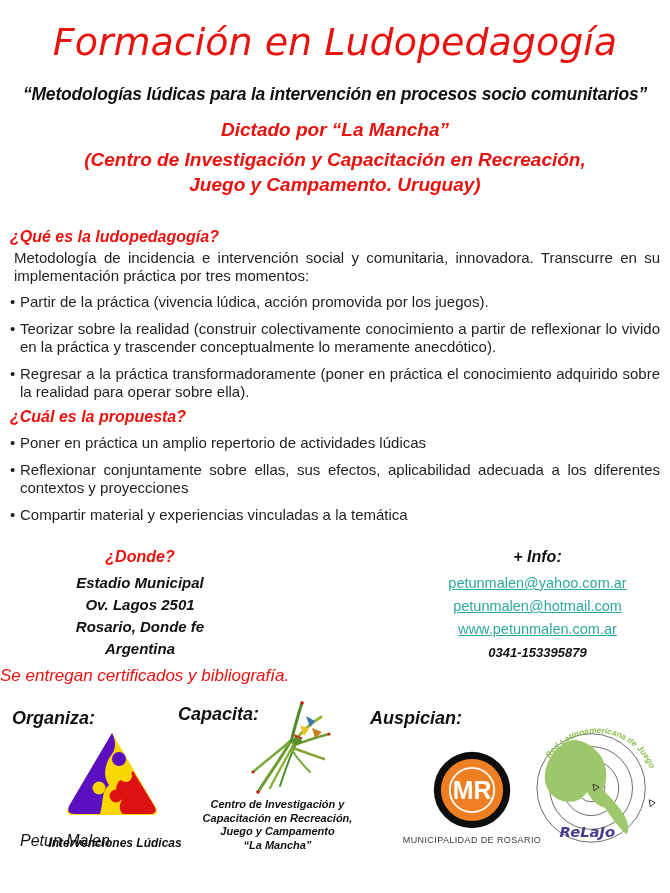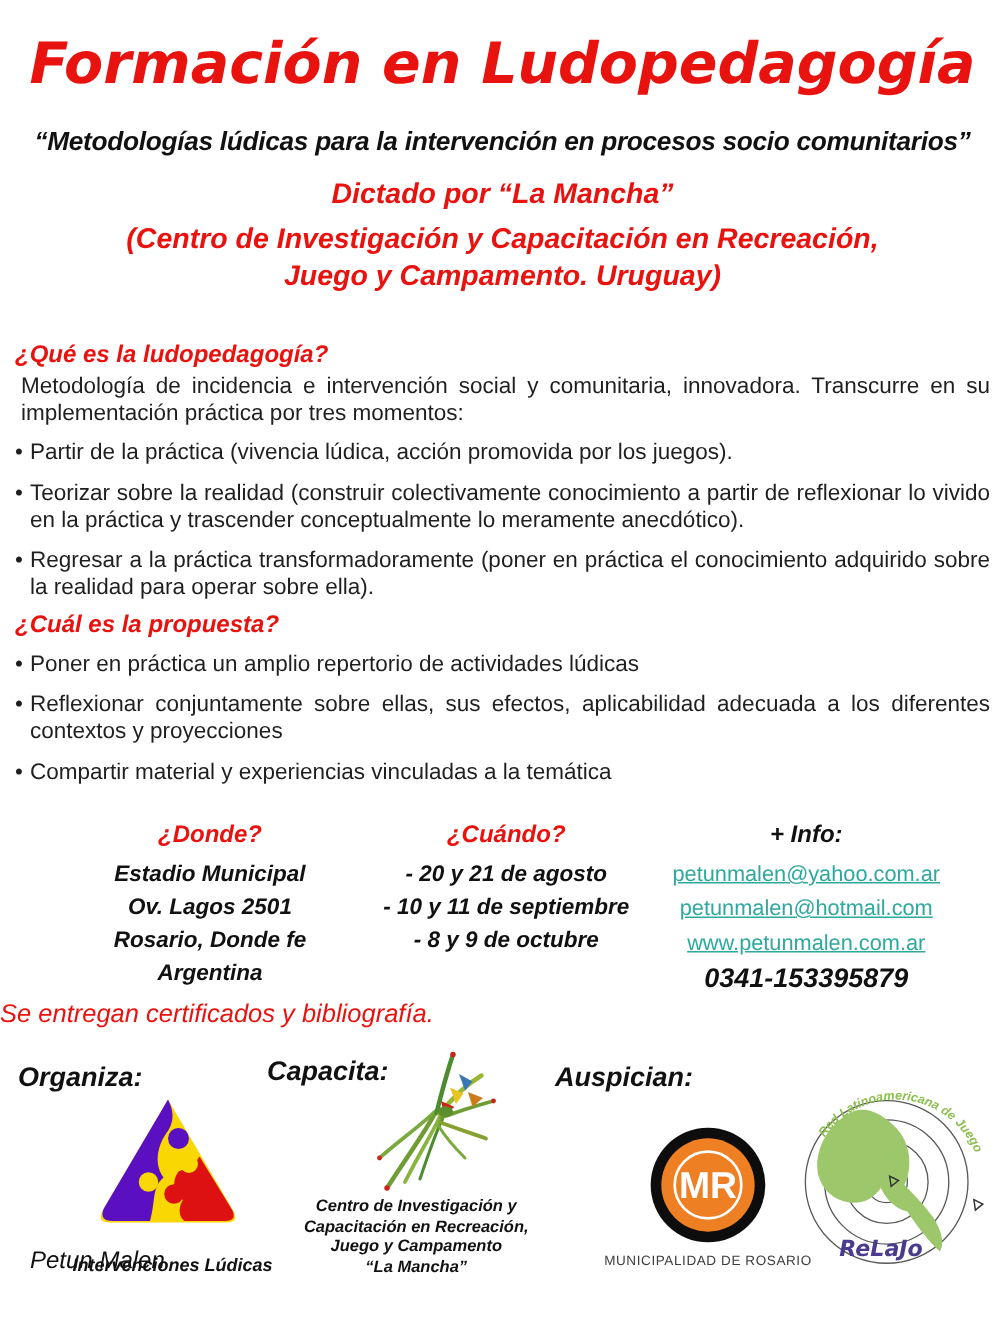--- a/index.html
+++ b/index.html
@@ -1,21 +1,21 @@
 <!DOCTYPE html>
 <html><head>
 <meta charset="utf-8">
 <style>
   html,body{margin:0;padding:0;background:#fff;}
   #page{position:relative;width:670px;height:893px;background:#ffffff;overflow:hidden;
         font-family:"Liberation Sans",sans-serif;color:#1f1f1f;}
 
   
   .hdr{position:absolute;top:0;left:0;width:670px;text-align:center;}
-  .title{margin-top:20px;font-family:"DejaVu Sans",sans-serif;font-size:38px;font-weight:bold;
+  .title{margin-top:20px;font-family:"DejaVu Sans",sans-serif;font-size:38px;font-weight:normal;
          font-style:italic;color:#e8120f;letter-spacing:0px;}
   .subtitle{margin-top:20px;font-size:17.5px;font-weight:bold;font-style:italic;color:#111;
             letter-spacing:-0.2px;}
   .dictado{margin-top:14px;font-size:19px;font-weight:bold;font-style:italic;color:#e8120f;}
   .dictado-sub{margin:6px auto 0;width:560px;font-size:19px;font-weight:bold;font-style:italic;
                color:#e8120f;line-height:25px;}
 
   
   .sec{position:absolute;left:10px;width:650px;}
   #sec-que{top:228px;}
@@ -33,21 +33,21 @@
   .col{position:absolute;text-align:center;}
   .col-h{font-size:16px;font-weight:bold;font-style:italic;color:#e8120f;}
   .col-h.dark{color:#111;}
   .col-line{font-size:15px;font-weight:bold;font-style:italic;color:#111;line-height:22px;}
   #col-donde{left:35px;width:210px;}
   #col-cuando{left:240px;width:195px;}
   #col-info{left:420px;width:235px;}
   .col .gap{height:6px;}
   a.ilink{display:block;font-size:14.5px;font-weight:normal;color:#2fa89e;
           text-decoration:underline;line-height:23px;}
-  .phone{font-size:18px;font-weight:bold;font-style:italic;color:#111;line-height:23px;}
+  .phone{font-size:13px;font-weight:bold;font-style:italic;color:#111;line-height:23px;}
 
   
   .cert{position:absolute;top:666px;left:0;width:670px;text-align:left;font-size:17px;
         font-weight:normal;font-style:italic;color:#e8120f;}
 
   
   .footer{position:absolute;top:700px;left:0;width:531px;height:193px;}
   .flabel{position:absolute;font-size:18px;font-weight:bold;font-style:italic;color:#111;}
   #lbl-org{left:12px;top:8px;}
   #lbl-cap{left:178px;top:4px;}
@@ -117,27 +117,20 @@
 
   <div class="cols">
     <div class="col" id="col-donde">
       <div class="col-h">¿Donde?</div>
       <div class="gap"></div>
       <div class="col-line">Estadio Municipal</div>
       <div class="col-line">Ov. Lagos 2501</div>
       <div class="col-line">Rosario, Donde fe</div>
       <div class="col-line">Argentina</div>
     </div>
-    <div class="col" id="col-cuando">
-      <div class="col-h">¿Cuándo?</div>
-      <div class="gap"></div>
-      <div class="col-line">- 20 y 21 de agosto</div>
-      <div class="col-line">- 10 y 11 de septiembre</div>
-      <div class="col-line">- 8 y 9 de octubre</div>
-    </div>
     <div class="col" id="col-info">
       <div class="col-h dark">+ Info:</div>
       <div class="gap"></div>
       <a class="ilink" href="#">petunmalen@yahoo.com.ar</a>
       <a class="ilink" href="#">petunmalen@hotmail.com</a>
       <a class="ilink" href="#">www.petunmalen.com.ar</a>
       <div class="phone">0341-153395879</div>
     </div>
   </div>
 

